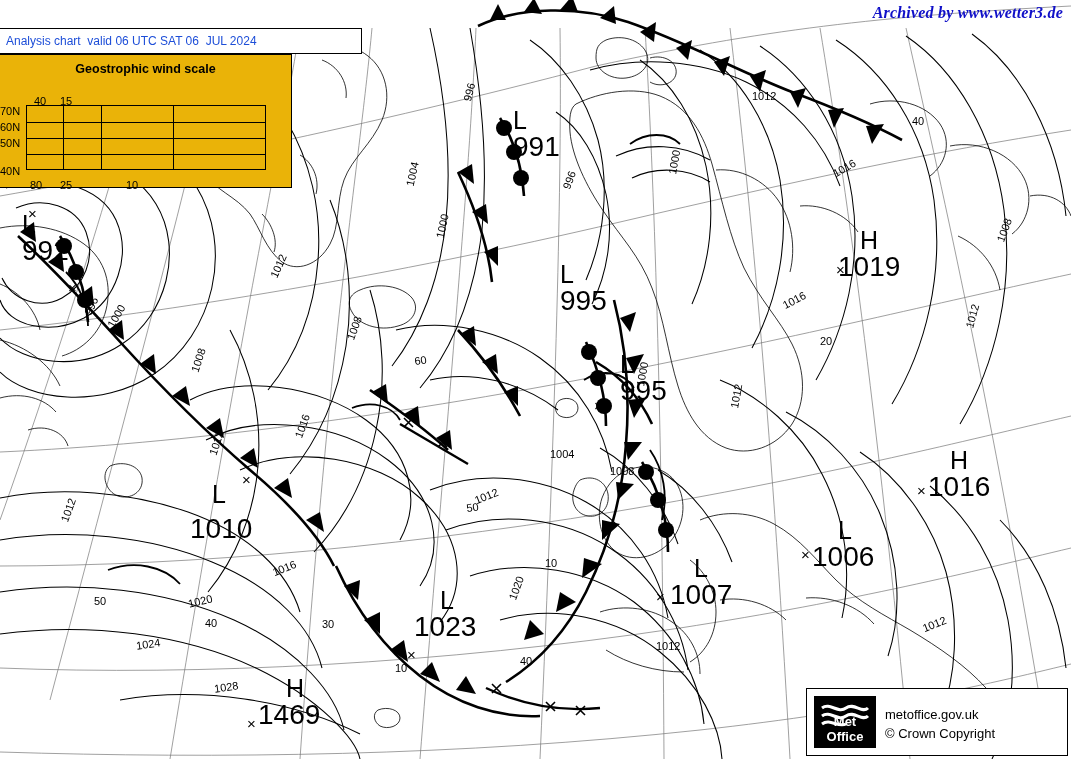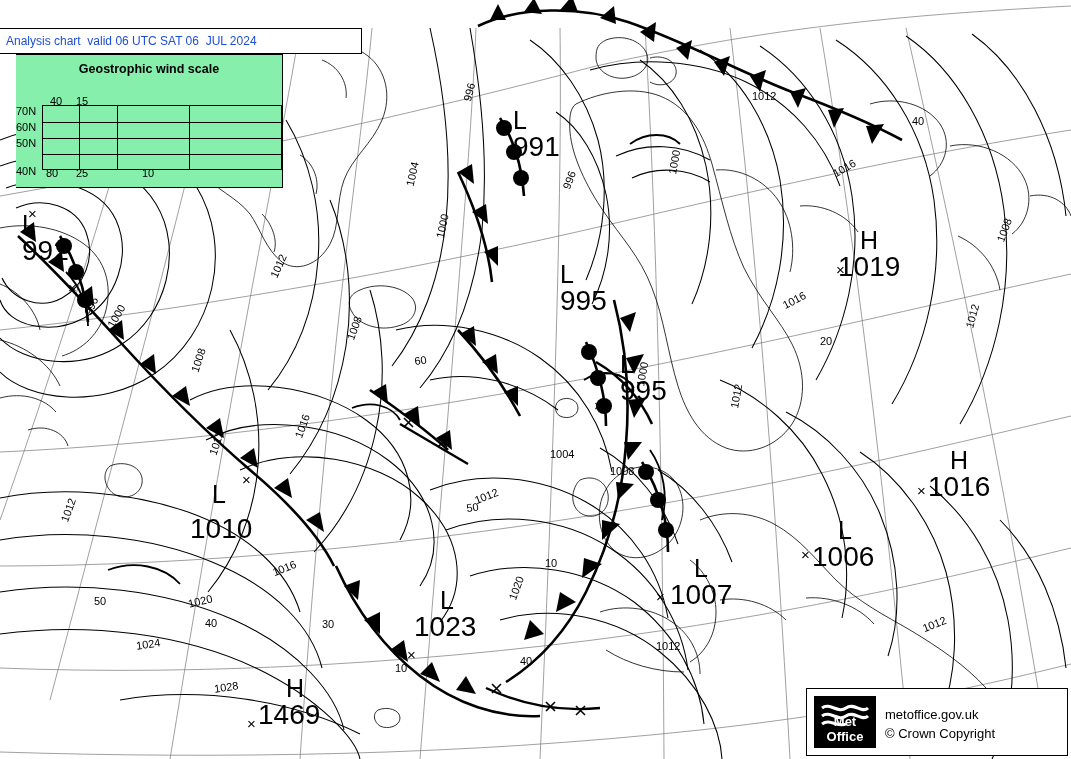--- a/index.html
+++ b/index.html
@@ -49,28 +49,28 @@
   .title-text {
     position: absolute;
     left: 6px;
     top: 5px;
     font-size: 12px;
     color: #1d4ed8;
     white-space: pre;
   }
   .legend-box {
     position: absolute;
-    left: 16px;
+    left: 0px;
     top: 54px;
-    width: 267px;
+    width: 292px;
     height: 134px;
     border: 1px solid #000;
     border-left: none;
     box-sizing: border-box;
-    background: #86efac;
+    background: #eab308;
   }
   .legend-title {
     position: absolute;
     left: 0;
     top: 7px;
     width: 100%;
     text-align: center;
     font-size: 12.5px;
     font-weight: bold;
     color: #000;
@@ -115,20 +115,21 @@
   }
   .speed-top {
     position: absolute;
     font-size: 11px;
     color: #000;
   }
   .speed-bottom {
     position: absolute;
     font-size: 11px;
     color: #000;
+    margin-top: 12px;
   }
   .pressure-sys {
     position: absolute;
     color: #000;
     white-space: nowrap;
   }
   .pressure-sys .lbl {
     font-size: 25px;
     line-height: 25px;
     display: block;
@@ -463,20 +464,21 @@
     <g stroke="#000" fill="none" stroke-width="1.8">
       <path d="M 630,144 C 646,132 668,132 680,144"></path>
       <path d="M 584,380 C 602,368 624,372 634,388"></path>
       <path d="M 650,450 C 664,470 668,496 662,520"></path>
       <path d="M 66,272 C 80,286 88,306 88,326"></path>
       <path d="M 108,570 C 134,560 164,566 180,584"></path>
       <path d="M 352,408 C 372,400 392,406 400,420"></path>
     </g>
   </svg>
 
+  <div class="archive-banner">Archived by www.wetter3.de</div>
 
   <div class="title-box">
     <div class="title-text">Analysis chart  valid 06 UTC SAT 06  JUL 2024</div>
   </div>
 
   <div class="legend-box">
     <div class="legend-title">Geostrophic wind scale</div>
 
     <div class="legend-grid">
       <div class="hline" style="top:16px;"></div>

